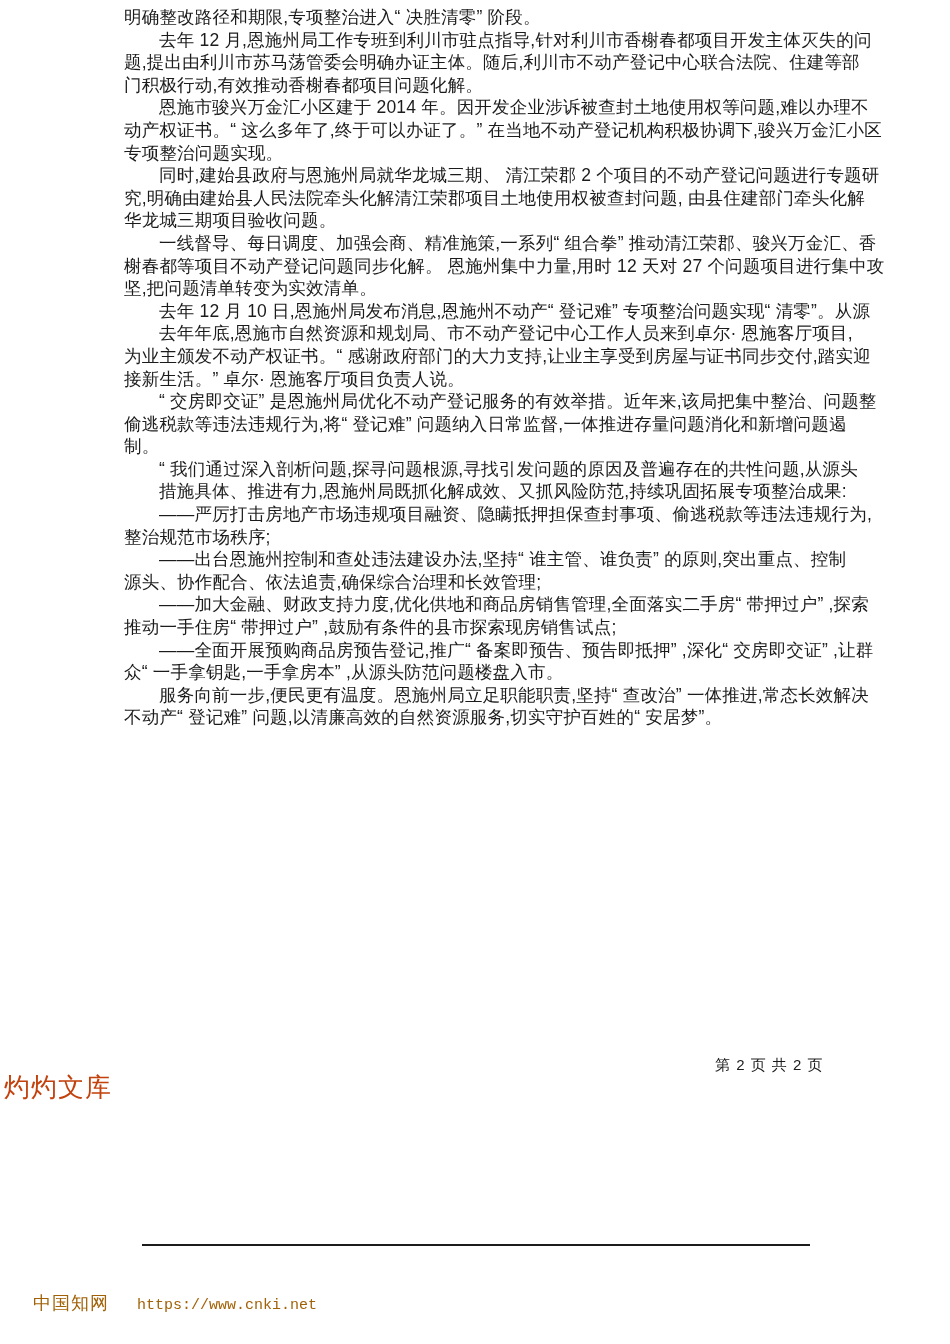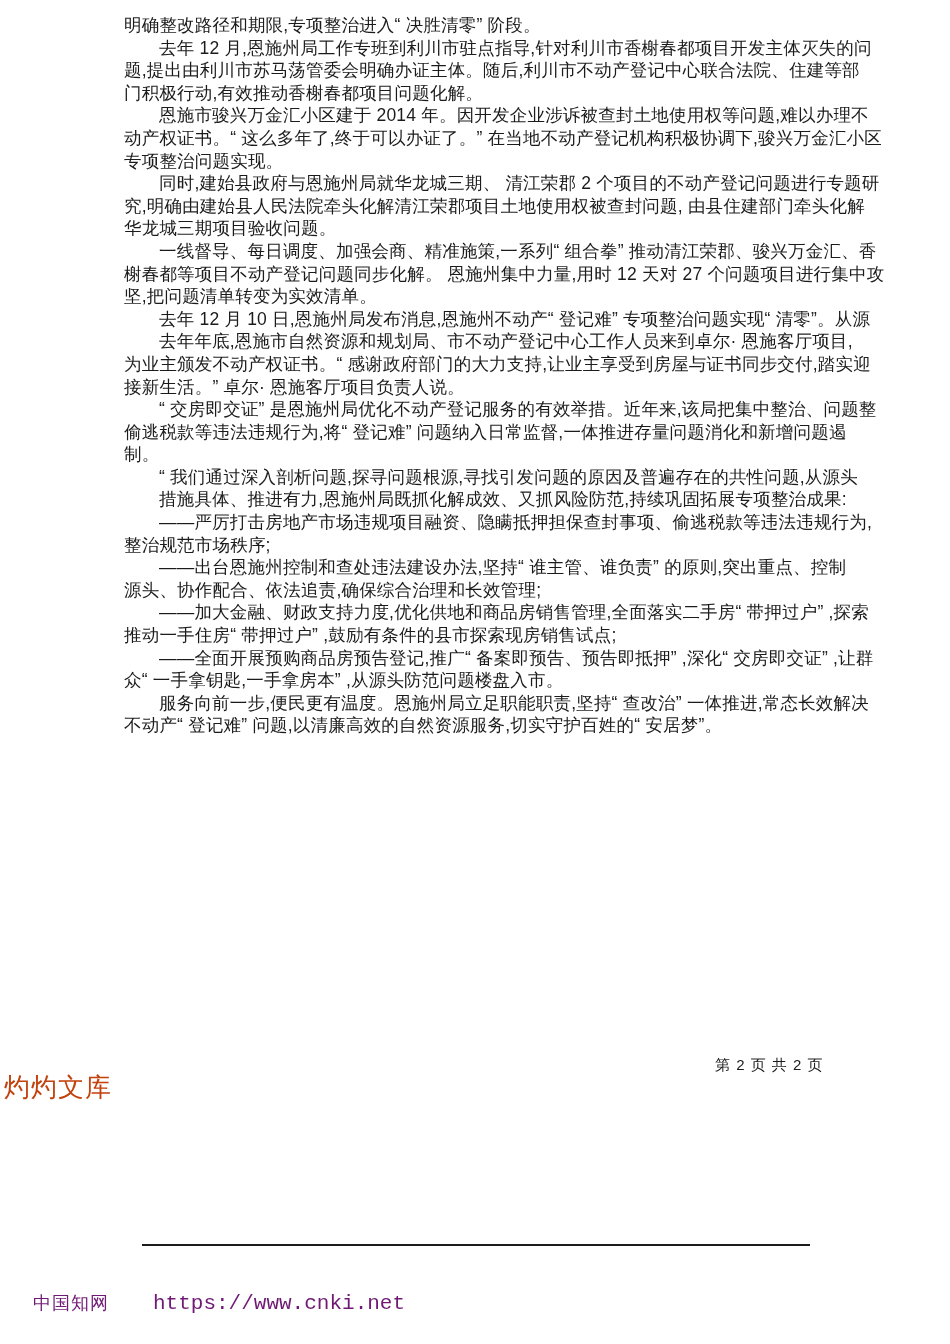--- a/index.html
+++ b/index.html
@@ -10,21 +10,21 @@
     width: 950px;
     height: 1344px;
     position: relative;
     background: #ffffff;
     overflow: hidden;
     font-family: "Liberation Sans", "DejaVu Sans", sans-serif;
   }
   .doc-text {
     position: absolute;
     left: 124px;
-    top: 14px;
+    top: 6px;
     width: 712px;
     color: #1b1b1b;
     font-size: 17.5px;
   }
   .line {
     height: 22.6px;
     line-height: 22.6px;
     white-space: nowrap;
     letter-spacing: 0.2px;
   }
@@ -62,23 +62,23 @@
     display: flex;
     align-items: baseline;
     color: #9e9e9e;
   }
   .watermark .site-name {
     font-size: 18px;
     letter-spacing: 1px;
     font-weight: 300;
   }
   .watermark .site-url {
-    margin-left: 44px;
+    margin-left: 28px;
     font-family: "Liberation Mono", "DejaVu Sans Mono", monospace;
-    font-size: 21px;
+    font-size: 15px;
   }
 </style>
 </head>
 <body>
 
 <div>
 
   <div class="doc-text">
       <div class="line">明确整改路径和期限,专项整治进入“ 决胜清零” 阶段。</div>
       <div class="line indent">去年 12 月,恩施州局工作专班到利川市驻点指导,针对利川市香榭春都项目开发主体灭失的问</div>
@@ -113,18 +113,18 @@
       <div class="line indent">服务向前一步,便民更有温度。恩施州局立足职能职责,坚持“ 查改治” 一体推进,常态长效解决</div>
       <div class="line">不动产“ 登记难” 问题,以清廉高效的自然资源服务,切实守护百姓的“ 安居梦”。</div>
     </div>
 
   <div class="page-number">第 2 页 共 2 页</div>
 
   <div class="brand">灼灼文库</div>
 
   <div class="divider"></div>
 
-  <div class="watermark" style="color: #701a75;">
+  <div class="watermark" style="color: #a16207;">
     <span class="site-name">中国知网</span>
     <span class="site-url">https://www.cnki.net</span>
   </div>
 
 </div>
 
 </body></html>

